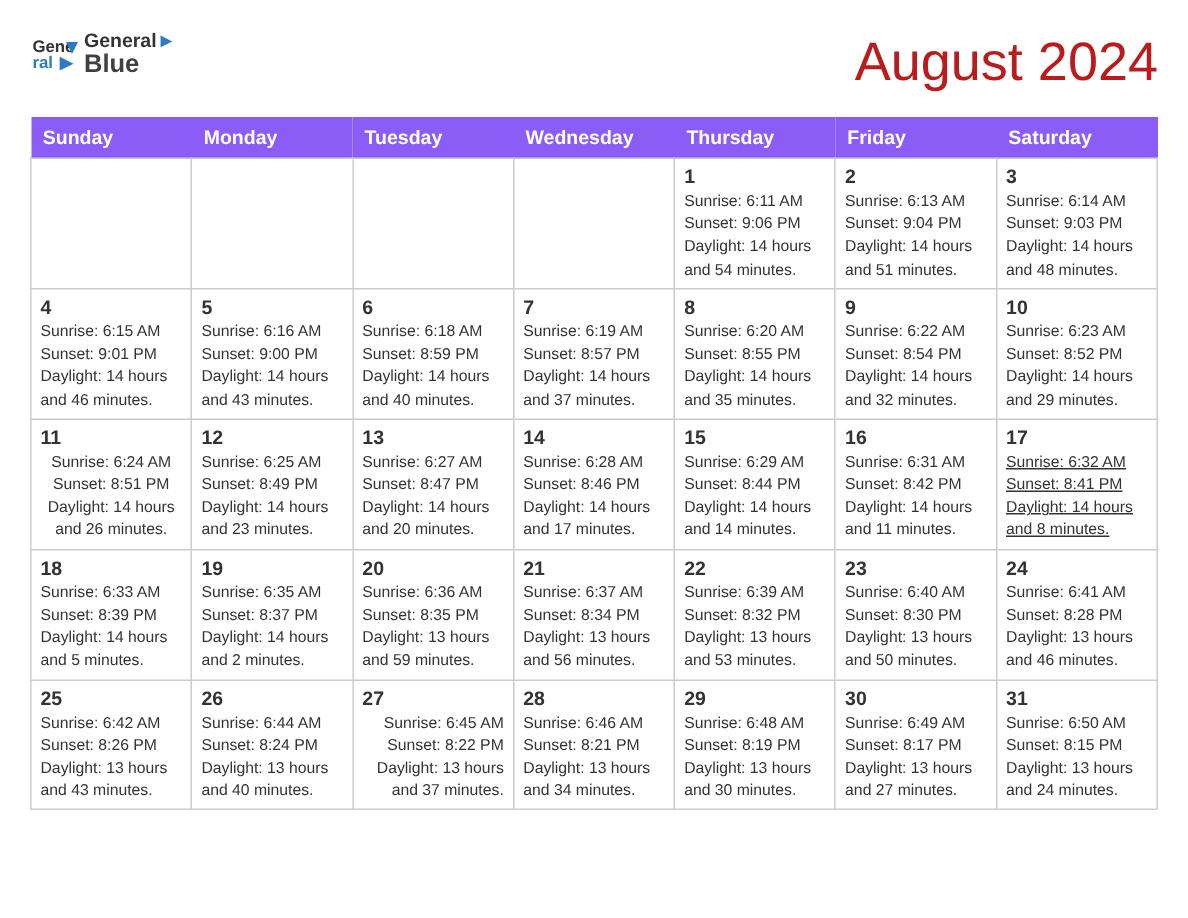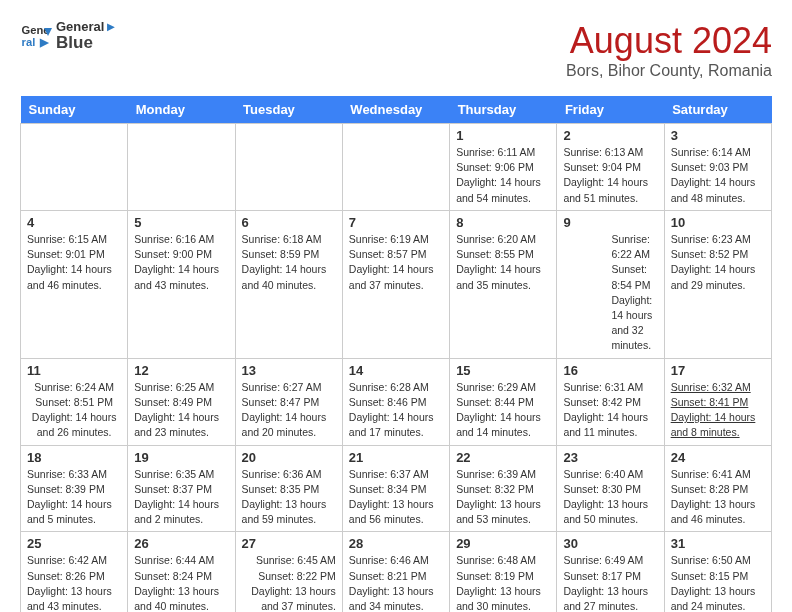--- a/index.html
+++ b/index.html
@@ -36,21 +36,21 @@
     .subtitle {
       font-size: 16px;
       color: #555;
     }
     table {
       width: 100%;
       border-collapse: collapse;
       font-size: 11px;
     }
     .day-header {
-      background-color: #3b82f6;
+      background-color: #8b5cf6;
       color: #fff;
       text-align: left;
       padding: 6px 8px;
       font-size: 13px;
       font-weight: bold;
     }
     td {
       border: 1px solid #ccc;
       vertical-align: top;
       padding: 4px 6px;
@@ -87,21 +87,20 @@
       <polygon points="30,10 40,10 35,20" fill="#2e7bc4"></polygon>
       <text x="25" y="32" font-size="14" font-weight="bold" fill="#2e7bc4" font-family="Arial">▶</text>
     </svg>
     <div>
       <div style="font-size:13px;font-weight:bold;color:#333;line-height:1.1;">General<span style="color:#2e7bc4;">►</span></div>
       <div style="font-size:17px;font-weight:bold;color:#404040;line-height:1.1;">Blue</div>
     </div>
   </div>
   <div class="title-area">
     <div class="main-title">August 2024</div>
-    <div class="subtitle">Bors, Bihor County, Romania</div>
   </div>
 </div>
 
 <table>
   <thead>
     <tr>
     <th class="day-header">Sunday</th>
         <th class="day-header">Monday</th>
         <th class="day-header">Tuesday</th>
         <th class="day-header">Wednesday</th>
@@ -169,21 +168,21 @@
         </td>
         <td>
           <div class="day-num">8</div>
           <div class="day-info" style="white-space: pre-line;">Sunrise: 6:20 AM
 Sunset: 8:55 PM
 Daylight: 14 hours
 and 35 minutes.</div>
         </td>
         <td>
           <div class="day-num">9</div>
-          <div class="day-info" style="white-space: pre-line; margin-left: 48px;">Sunrise: 6:22 AM
+          <div class="day-info" style="white-space: pre-line;">Sunrise: 6:22 AM
 Sunset: 8:54 PM
 Daylight: 14 hours
 and 32 minutes.</div>
         </td>
         <td>
           <div class="day-num">10</div>
           <div class="day-info" style="white-space: pre-line;">Sunrise: 6:23 AM
 Sunset: 8:52 PM
 Daylight: 14 hours
 and 29 minutes.</div>

